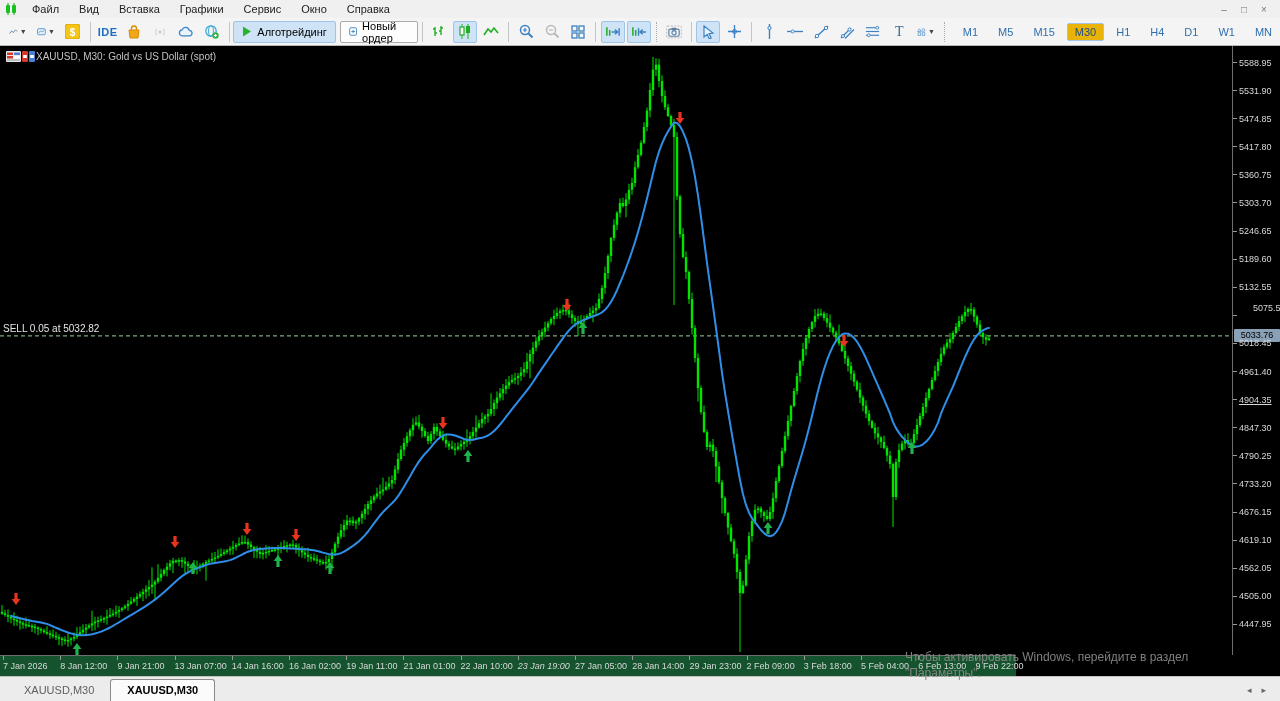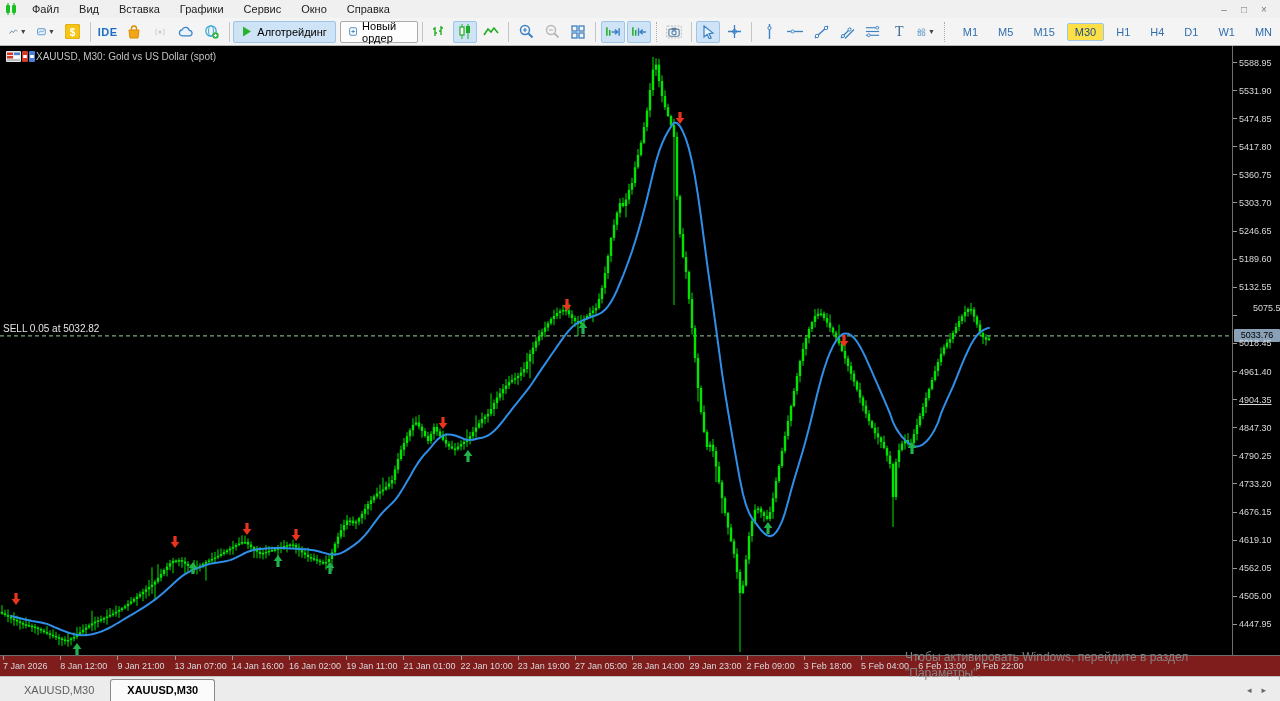--- a/index.html
+++ b/index.html
@@ -24,38 +24,38 @@
   .tbtn.active { background:#cfe3f6; border-color:#9ec4e8; }
   .tbtn .caret { font-size:7px; color:#444; margin-left:2px; }
   .sep { width:1px; height:20px; background:#c6c6c6; margin:0 4px; }
   .sep.dotted { background:none; border-left:1px dotted #aaa; }
   .txtbtn { display:flex; align-items:center; gap:5px; height:22px; padding:0 8px; border-radius:2px;
             border:1px solid transparent; }
   .txtbtn.active { background:#cfe3f6; border:1px solid #9ec4e8; }
   .txtbtn.framed { background:#fdfdfd; border:1px solid #ababab; }
   .ide-label { color:#1a6fc4; font-weight:bold; letter-spacing:.5px; }
   .tf { color:#2f6fae; padding:2px 7px; border:1px solid transparent; border-radius:2px; }
-  .tf.active { background:#fde047; border-color:#9ec4e8; color:#1c4f85; }
+  .tf.active { background:#eab308; border-color:#9ec4e8; color:#1c4f85; }
 
   
   .chart { position:absolute; left:0; top:46px; width:1280px; height:609px; background:#000; }
   #chart-svg { position:absolute; left:0; top:0; }
   .chart-title { position:absolute; left:6px; top:5px; display:flex; gap:1px; align-items:center;
                  color:#c3c3c3; font-size:10px; }
   .sell-label { position:absolute; left:3px; top:276px; color:#e6e6e6; font-size:10px; }
 
   .price-axis { position:absolute; left:1232px; top:0; width:48px; height:609px;
                 background:#000; border-left:1px solid #6e6e6e; }
   .plabel { position:absolute; left:6px; color:#d8d8d8; font-size:9px; white-space:nowrap; }
   .ptick  { position:absolute; left:0;  width:4px; height:1px; background:#9a9a9a; }
   .price-badge { position:absolute; left:1px; width:46px; height:13px; background:#8aa0b6;
                  color:#000; font-size:9px; text-align:center; line-height:13px; border-radius:1px; }
 
-  .time-axis { position:absolute; left:0; top:609px; width:1280px; height:21px;
-               background:#7f1d1d; border-top:1px solid #6e6e6e; }
+  .time-axis { position:absolute; left:0; top:609px; width:1016px; height:21px;
+               background:#14532d; border-top:1px solid #6e6e6e; }
   .tlabel { position:absolute; top:5px; color:#d8d8d8; font-size:9px; white-space:nowrap; }
   .ttick  { position:absolute; top:0; width:1px; height:4px; background:#9a9a9a; }
 
   
   .watermark { position:absolute; left:905px; top:598px; z-index:6; pointer-events:none; }
   .wm1 { font-size:20px; color:rgba(160,160,160,.78); }
   .wm2 { font-size:12px; color:rgba(135,135,135,.95); margin-top:6px; }
   .wm3 { font-size:12px; color:rgba(135,135,135,.95); margin-top:2px; }
 
   
@@ -1063,21 +1063,21 @@
         <div class="tlabel" style="left: 231.8px;">14 Jan 16:00</div>
         <div class="ttick" style="left: 289px;"></div>
         <div class="tlabel" style="left: 289px;">16 Jan 02:00</div>
         <div class="ttick" style="left: 346.2px;"></div>
         <div class="tlabel" style="left: 346.2px;">19 Jan 11:00</div>
         <div class="ttick" style="left: 403.4px;"></div>
         <div class="tlabel" style="left: 403.4px;">21 Jan 01:00</div>
         <div class="ttick" style="left: 460.6px;"></div>
         <div class="tlabel" style="left: 460.6px;">22 Jan 10:00</div>
         <div class="ttick" style="left: 517.8px;"></div>
-        <div class="tlabel" style="left: 517.8px;">23 Jan 19:00</div>
+        <div class="tlabel" style="left: 517.8px; font-style: italic;">23 Jan 19:00</div>
         <div class="ttick" style="left: 575px;"></div>
         <div class="tlabel" style="left: 575px;">27 Jan 05:00</div>
         <div class="ttick" style="left: 632.2px;"></div>
         <div class="tlabel" style="left: 632.2px;">28 Jan 14:00</div>
         <div class="ttick" style="left: 689.4px;"></div>
         <div class="tlabel" style="left: 689.4px;">29 Jan 23:00</div>
         <div class="ttick" style="left: 746.6px;"></div>
         <div class="tlabel" style="left: 746.6px;">2 Feb 09:00</div>
         <div class="ttick" style="left: 803.8px;"></div>
         <div class="tlabel" style="left: 803.8px;">3 Feb 18:00</div>

